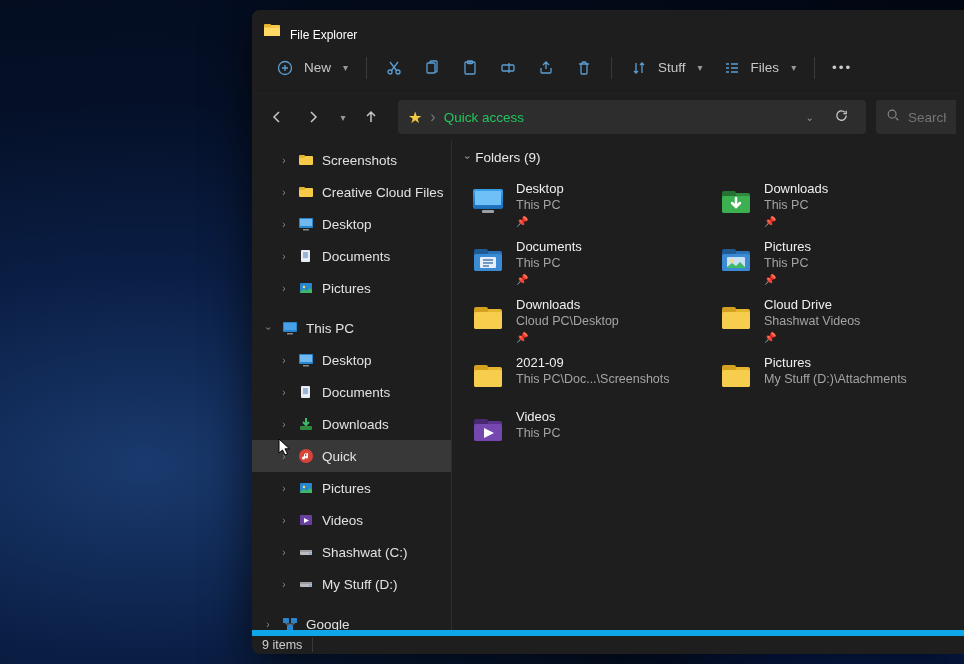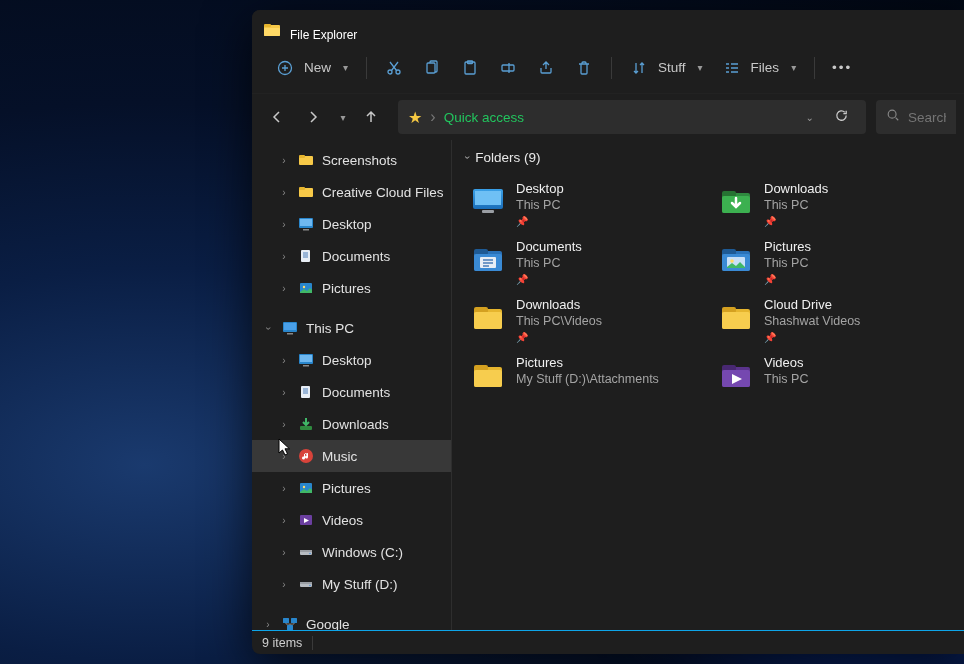--- a/index.html
+++ b/index.html
@@ -91,21 +91,21 @@
     border-radius:4px; cursor:pointer; min-height:54px;
   }
   .item-icn { width:36px; height:36px; margin-top:2px; display:flex; align-items:center; justify-content:center; }
   .item-txt { display:flex; flex-direction:column; gap:2px; padding-top:0; }
   .item-name { color:#f0f0f0; font-size:13px; }
   .item-sub { color:#a4a4a4; font-size:12.5px; }
   .pin { color:#7a7a7a; font-size:10px; margin-top:2px; }
 
   .statusbar {
     height:24px; display:flex; align-items:center; padding:0 10px;
-    color:#cfcfcf; font-size:12.5px; border-top:1px solid #0ea5e9; gap:10px;
+    color:#cfcfcf; font-size:12.5px; border-top:6px solid #0ea5e9; gap:10px;
   }
   .statusbar .stsep { width:1px; height:14px; background:#3a3a3a; }
 
   .cursor {
     position:absolute; top:438px; left:278px; width:14px; height:20px;
     pointer-events:none; z-index:50;
   }
 </style>
 </head>
 <body>
@@ -349,21 +349,21 @@
           <span>Downloads</span>
         </div>
         <div class="sb-item indent sel">
           <span class="sb-chevron ">›</span>
           <span class="sb-icn">
             <svg width="16" height="16" viewBox="0 0 16 16">
               <circle cx="8" cy="8" r="7" fill="#d8433a"></circle>
               <path d="M7 5v5a1.5 1.5 0 11-1-1.4V6l4-1v4a1.5 1.5 0 11-1-1.4" fill="#fff"></path>
             </svg>
           </span>
-          <span>Music</span>
+          <span>Quick</span>
         </div>
         <div class="sb-item indent">
           <span class="sb-chevron ">›</span>
           <span class="sb-icn">
             <svg width="16" height="16" viewBox="0 0 16 16">
               <rect x="2" y="3" width="12" height="10" rx="1" fill="#2986cc"></rect>
               <circle cx="6" cy="7" r="1.2" fill="#ffd966"></circle>
               <path d="M2 12l4-3 3 2 3-3 2 2v3H2z" fill="#40b868"></path>
             </svg>
           </span>
@@ -381,21 +381,21 @@
         </div>
         <div class="sb-item indent">
           <span class="sb-chevron ">›</span>
           <span class="sb-icn">
             <svg width="16" height="16" viewBox="0 0 16 16">
               <rect x="2" y="6" width="12" height="5" rx="1" fill="#b8bcc2"></rect>
               <rect x="2" y="6" width="12" height="2" fill="#9a9ea4"></rect>
               <circle cx="12" cy="9.5" r=".8" fill="#4a90d8"></circle>
             </svg>
           </span>
-          <span>Windows (C:)</span>
+          <span>Shashwat (C:)</span>
         </div>
         <div class="sb-item indent">
           <span class="sb-chevron ">›</span>
           <span class="sb-icn">
             <svg width="16" height="16" viewBox="0 0 16 16">
               <rect x="2" y="6" width="12" height="5" rx="1" fill="#b8bcc2"></rect>
               <rect x="2" y="6" width="12" height="2" fill="#9a9ea4"></rect>
               <circle cx="12" cy="9.5" r=".8" fill="#4a90d8"></circle>
             </svg>
           </span>
@@ -492,36 +492,49 @@
           <div class="item">
             <div class="item-icn">
               <svg width="36" height="36" viewBox="0 0 36 36">
                 <rect x="4" y="10" width="28" height="20" rx="2" fill="#e6b52e"></rect>
                 <rect x="4" y="8" width="14" height="6" rx="2" fill="#d4a020"></rect>
                 <rect x="4" y="13" width="28" height="17" rx="2" fill="#f7cd4e"></rect>
               </svg>
             </div>
             <div class="item-txt">
               <span class="item-name">Downloads</span>
-              <span class="item-sub">This PC\Videos</span>
+              <span class="item-sub">Cloud PC\Desktop</span>
               <span class="pin">📌</span>
             </div>
           </div>
           <div class="item">
             <div class="item-icn">
               <svg width="36" height="36" viewBox="0 0 36 36">
                 <rect x="4" y="10" width="28" height="20" rx="2" fill="#e6b52e"></rect>
                 <rect x="4" y="8" width="14" height="6" rx="2" fill="#d4a020"></rect>
                 <rect x="4" y="13" width="28" height="17" rx="2" fill="#f7cd4e"></rect>
               </svg>
             </div>
             <div class="item-txt">
               <span class="item-name">Cloud Drive</span>
               <span class="item-sub">Shashwat Videos</span>
               <span class="pin">📌</span>
+            </div>
+          </div>
+          <div class="item">
+            <div class="item-icn">
+              <svg width="36" height="36" viewBox="0 0 36 36">
+                <rect x="4" y="10" width="28" height="20" rx="2" fill="#e6b52e"></rect>
+                <rect x="4" y="8" width="14" height="6" rx="2" fill="#d4a020"></rect>
+                <rect x="4" y="13" width="28" height="17" rx="2" fill="#f7cd4e"></rect>
+              </svg>
+            </div>
+            <div class="item-txt">
+              <span class="item-name">2021-09</span>
+              <span class="item-sub">This PC\Doc...\Screenshots</span>
             </div>
           </div>
           <div class="item">
             <div class="item-icn">
               <svg width="36" height="36" viewBox="0 0 36 36">
                 <rect x="4" y="10" width="28" height="20" rx="2" fill="#e6b52e"></rect>
                 <rect x="4" y="8" width="14" height="6" rx="2" fill="#d4a020"></rect>
                 <rect x="4" y="13" width="28" height="17" rx="2" fill="#f7cd4e"></rect>
               </svg>
             </div>

